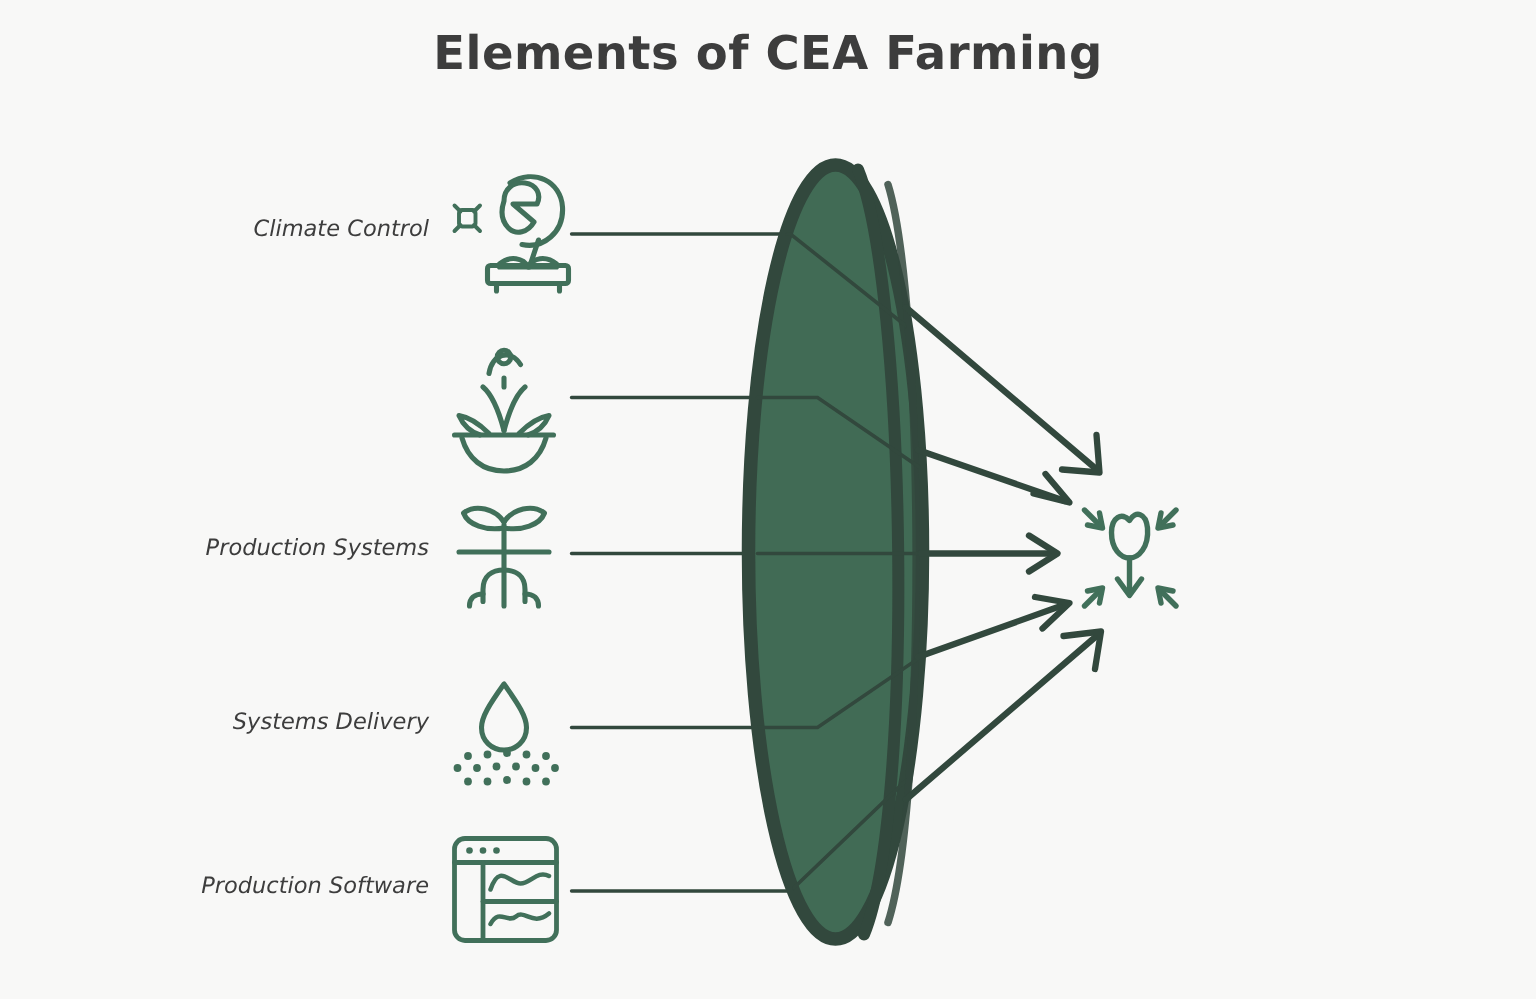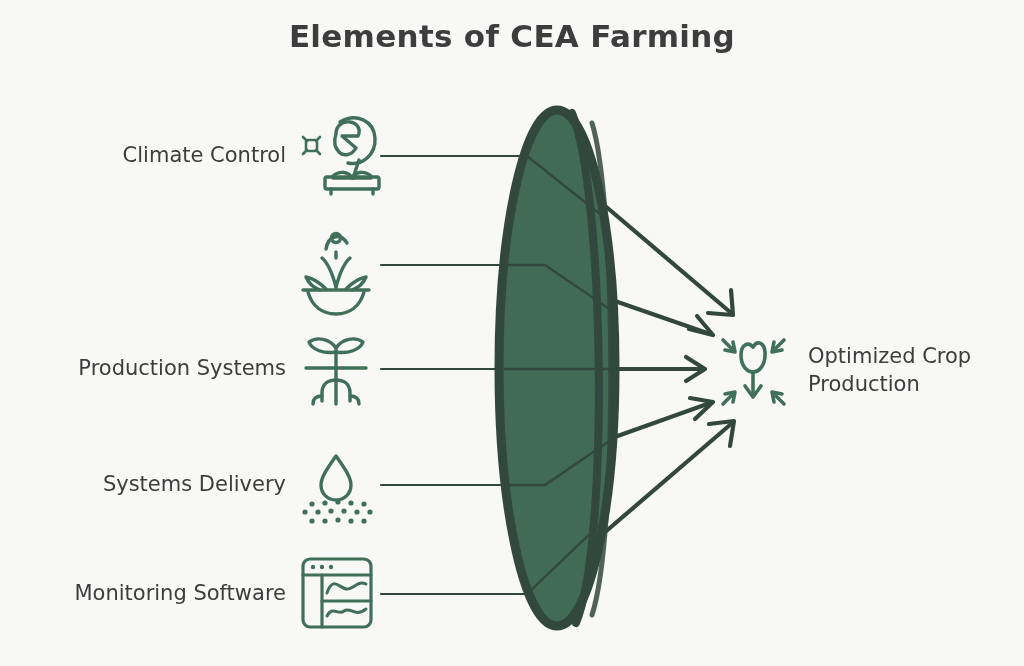--- a/index.html
+++ b/index.html
@@ -31,24 +31,25 @@
     text-align: center;
     font-family: "DejaVu Sans", sans-serif;
     font-size: 31px;
     font-weight: bold;
     letter-spacing: 0.3px;
     color: #3d3d3d;
   }
   .node-label {
     position: absolute;
     font-family: "DejaVu Sans", sans-serif;
-    font-size: 21px;
+    font-size: 15px;
     color: #3d3d3d;
     white-space: nowrap;
     text-align: right;
+    font-style: italic;
   }
   .input-label {
     right: 738px;
   }
   .outcome-label {
     position: absolute;
     left: 808px;
     top: 342px;
     width: 210px;
     font-family: "DejaVu Sans", sans-serif;
@@ -210,20 +211,16 @@
     </g>
   </svg>
 
   <div class="node-label input-label" style="top:143px;">Climate Control</div>
 
 
   <div class="node-label input-label" style="top:356px;">Production Systems</div>
 
   <div class="node-label input-label" style="top:472px;">Systems Delivery</div>
 
-  <div class="node-label input-label" style="top:581px;">Monitoring Software</div>
-
-  <div class="outcome-label">
-    <div>Optimized Crop</div>
-    <div>Production</div>
-  </div>
+  <div class="node-label input-label" style="top:581px;">Production Software</div>
+
 
 </div>
 
 </body></html>

